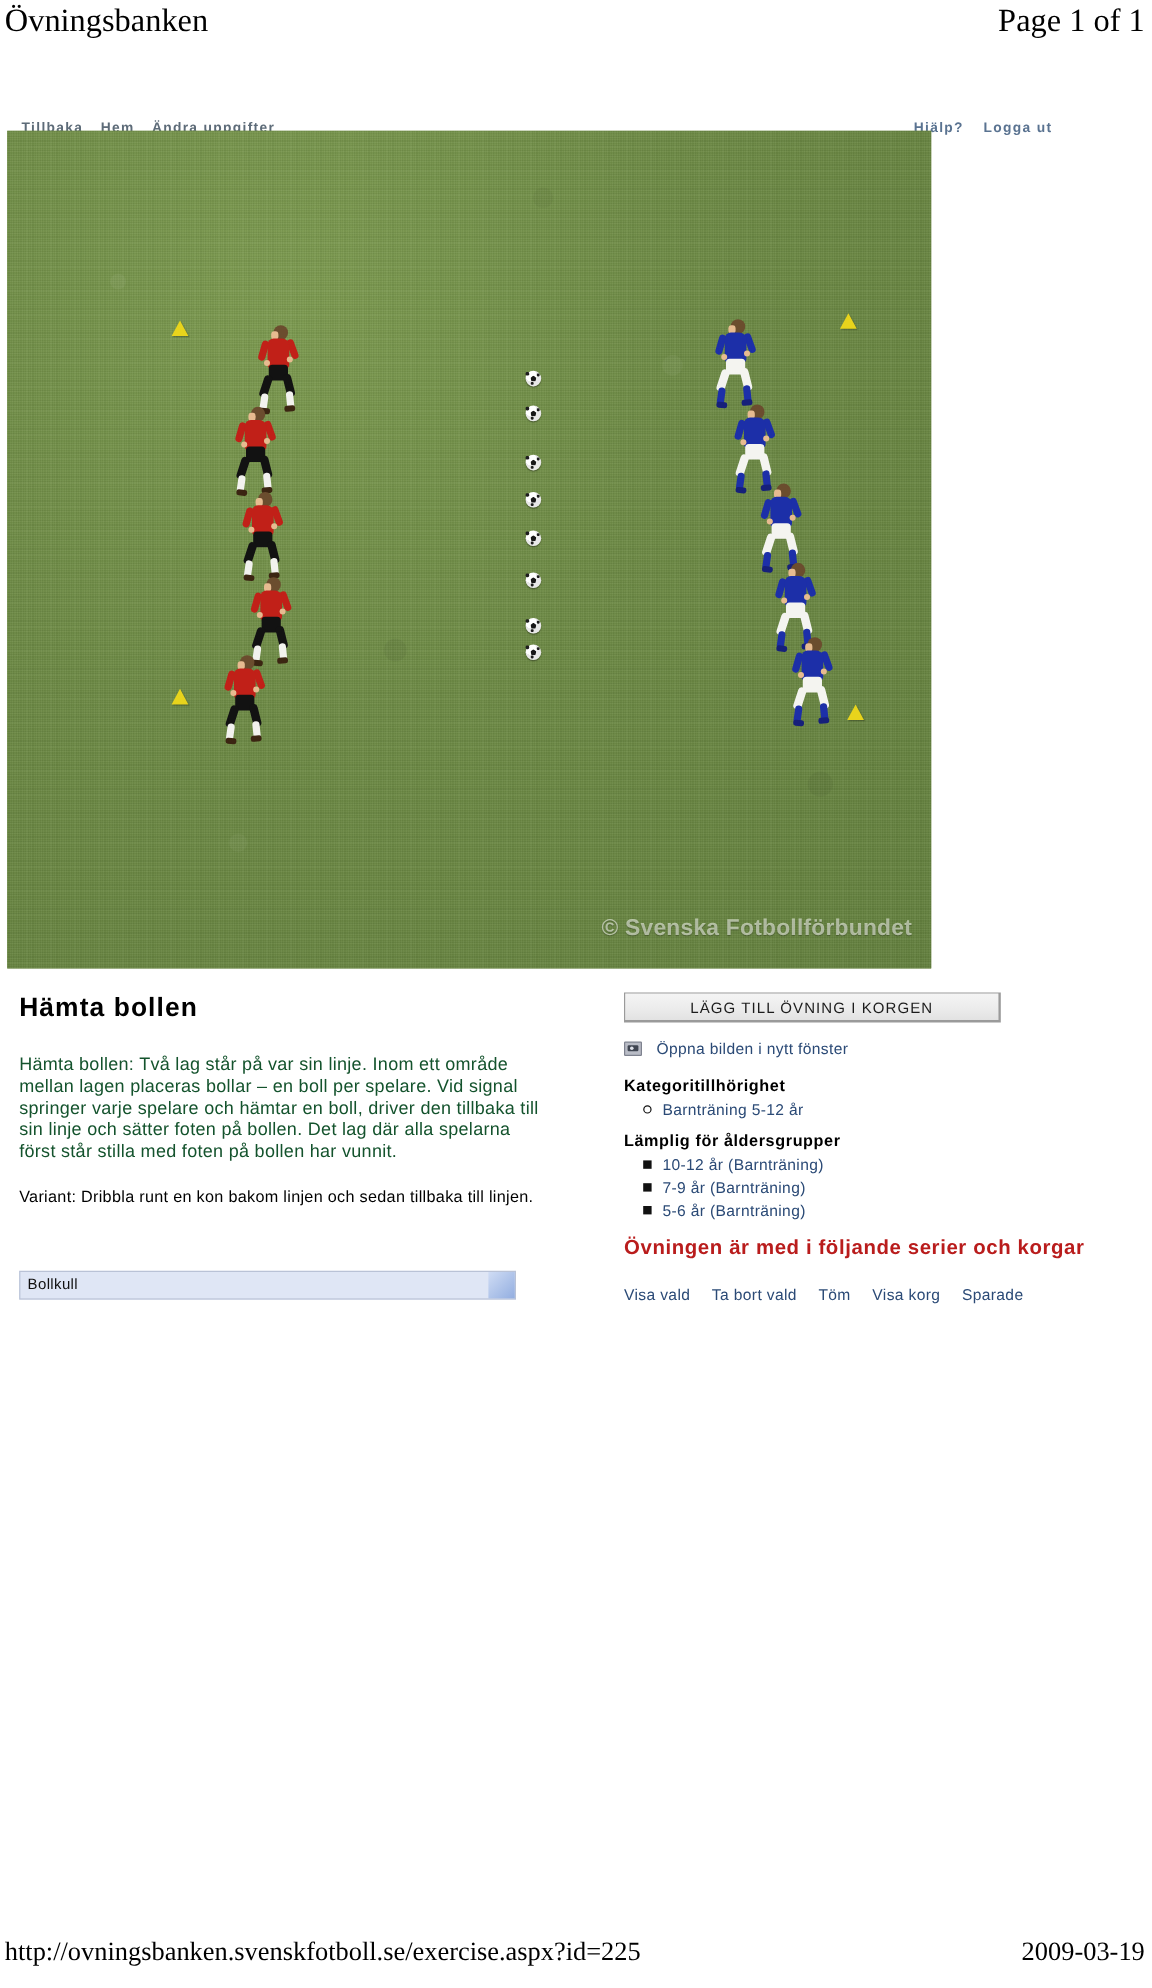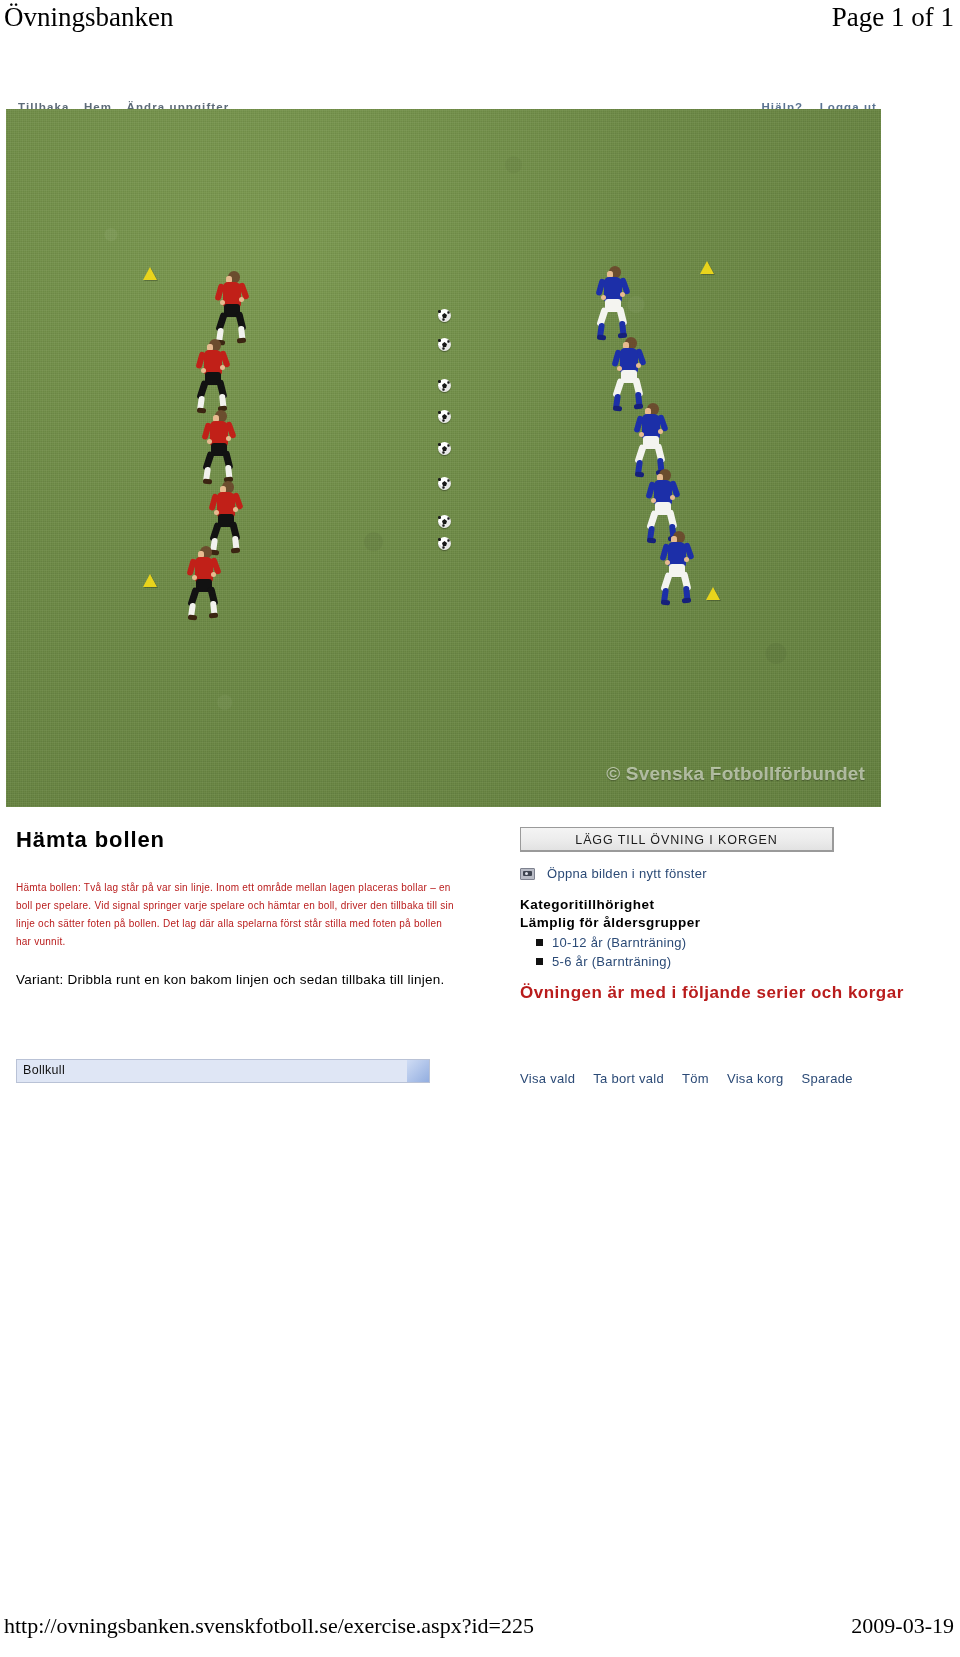--- a/index.html
+++ b/index.html
@@ -115,21 +115,21 @@
     text-decoration: none;
     margin-right: 10px;
     cursor: pointer;
   }
   .nav-right .nav-link { margin-right: 0; margin-left: 12px; color: #5a7391; }
 
   
   .pitch {
     position: relative;
     margin-left: 6px;
-    width: 875px;
+    width: 770px;
     height: 698px;
     background-color: #6f8c46;
     background-image:
       repeating-linear-gradient(90deg, rgba(255,255,255,.035) 0 1px, rgba(0,0,0,.03) 1px 2px, rgba(255,255,255,.02) 2px 3px, rgba(0,0,0,.02) 3px 4px),
       repeating-linear-gradient(0deg, rgba(255,255,255,.04) 0 1px, rgba(0,0,0,.035) 1px 2px, rgba(255,255,255,.02) 2px 3px, rgba(0,0,0,.025) 3px 4px),
       radial-gradient(ellipse at 30% 20%, #7c9a50 0%, #6d8a45 45%, #63803e 100%);
     overflow: hidden;
   }
   .pitch .grass-mottle {
     position: absolute; inset: 0;
@@ -274,23 +274,23 @@
   }
 
   .ex-title {
     font-size: 22px;
     font-weight: bold;
     letter-spacing: .9px;
     color: #000;
     margin: 0 0 26px 0;
   }
   .ex-desc {
-    font-size: 10px;
+    font-size: 15px;
     line-height: 18px;
-    color: #b91c1c;
+    color: #14532d;
     letter-spacing: .25px;
     margin: 0 0 20px 0;
     max-width: 440px;
   }
   .ex-variant {
     font-size: 13.5px;
     line-height: 18px;
     color: #000;
     letter-spacing: .25px;
     margin: 0;
@@ -660,24 +660,28 @@
     <div class="col-right">
 
       <button class="btn-basket">LÄGG TILL ÖVNING I KORGEN</button>
 
       <div class="link-row">
         <span class="img-icon"></span>
         <a class="blue-link">Öppna bilden i nytt fönster</a>
       </div>
 
       <div class="sec-head">Kategoritillhörighet</div>
+      <ul class="bullet-list hollow" id="category-list">
+          <li><span class="bl-marker"></span><a class="bl-text">Barnträning 5-12 år</a></li>
+        </ul>
 
       <div class="sec-head">Lämplig för åldersgrupper</div>
       <ul class="bullet-list solid" id="age-list">
           <li><span class="bl-marker"></span><a class="bl-text">10-12 år (Barnträning)</a></li>
+          <li><span class="bl-marker"></span><a class="bl-text">7-9 år (Barnträning)</a></li>
           <li><span class="bl-marker"></span><a class="bl-text">5-6 år (Barnträning)</a></li>
         </ul>
 
       <div class="series-head">Övningen är med i följande serier och korgar</div>
 
       <div class="basket-links" id="basket-links">
           <a class="blue-link">Visa vald</a>
           <a class="blue-link">Ta bort vald</a>
           <a class="blue-link">Töm</a>
           <a class="blue-link">Visa korg</a>

